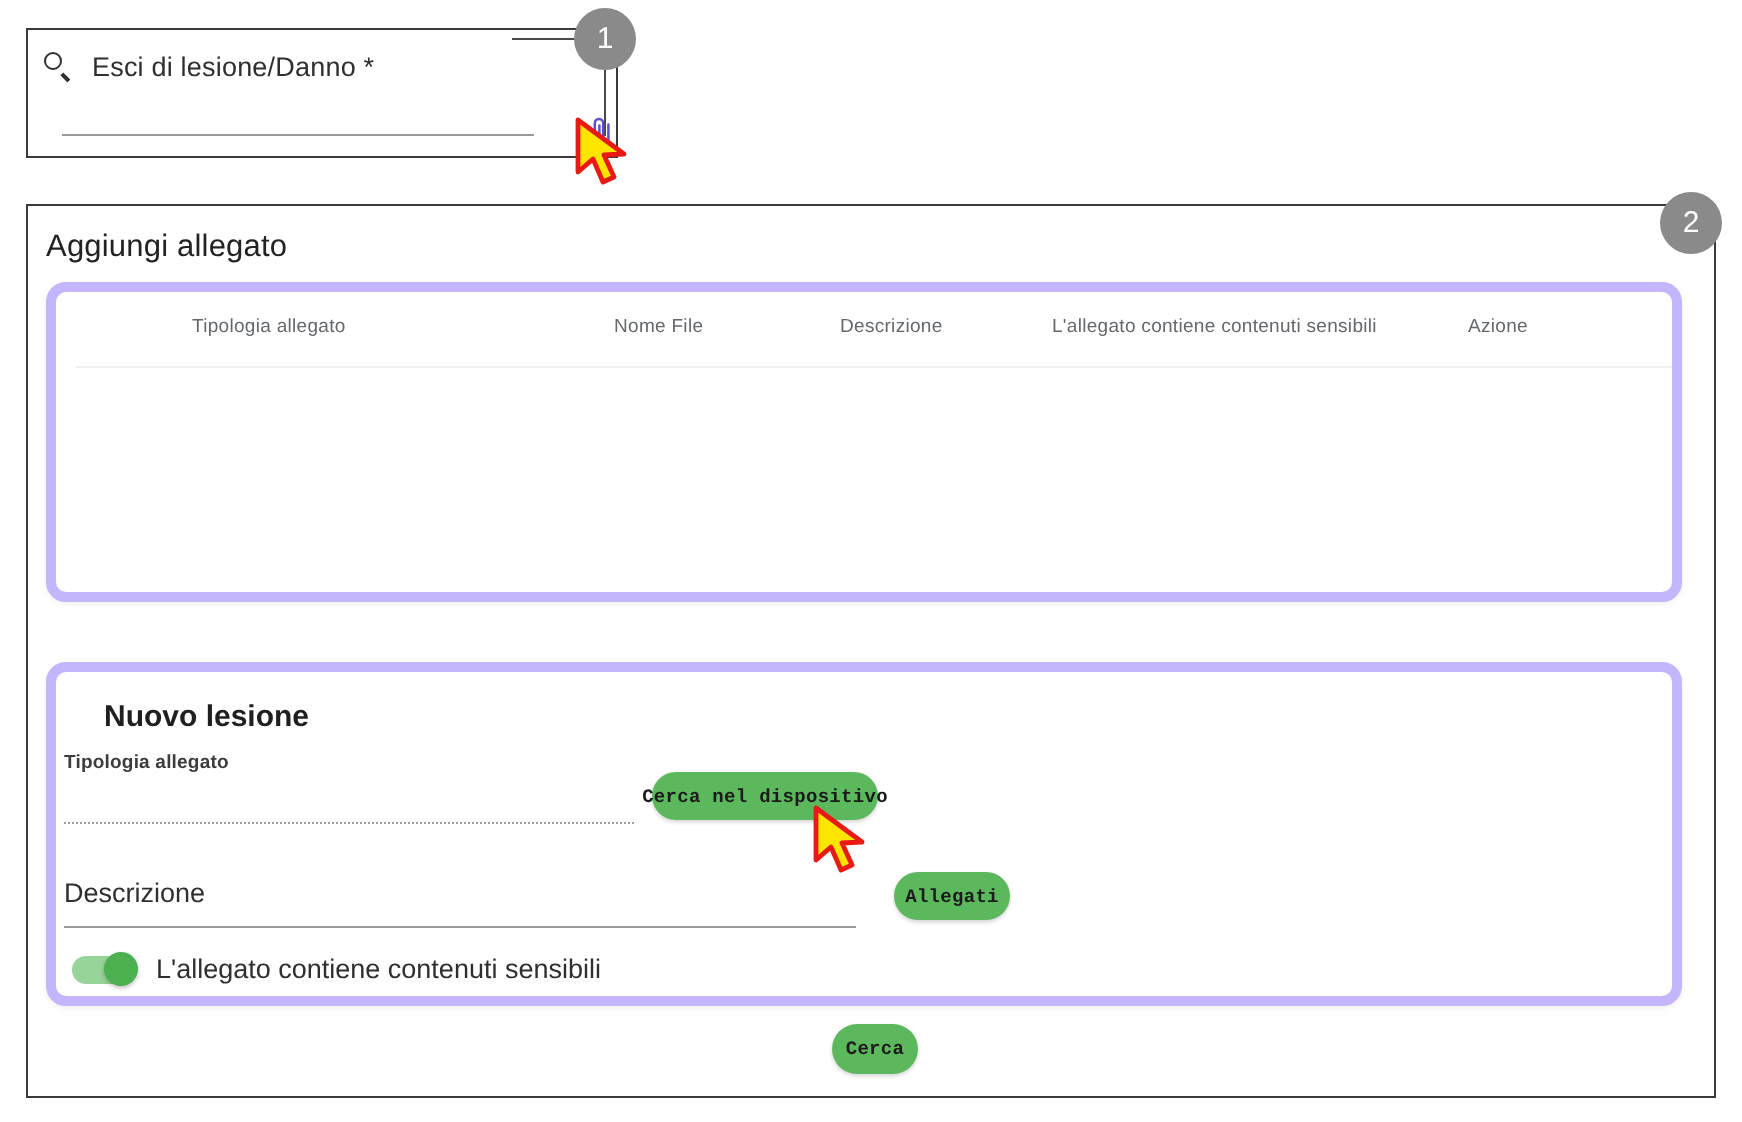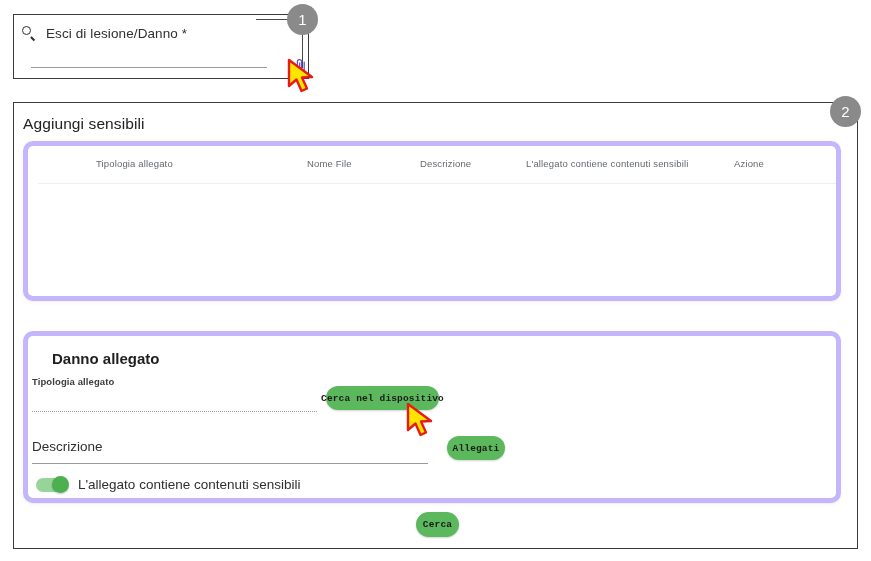--- a/index.html
+++ b/index.html
@@ -346,36 +346,36 @@
 <div class="lead lead-1h"></div>
 <div class="lead lead-1v"></div>
 <div class="lead lead-2h"></div>
 <div class="lead lead-2v"></div>
 
 <div class="badge badge-1">1</div>
 <div class="badge badge-2">2</div>
 
 <div class="dialog">
 
-  <div class="dialog-title">Aggiungi sensibili</div>
+  <div class="dialog-title">Aggiungi allegato</div>
 
   <div class="card card-table">
     <div class="thead">
       <span class="th th-0">Tipologia allegato</span>
       <span class="th th-1">Nome File</span>
       <span class="th th-2">Descrizione</span>
       <span class="th th-3">L'allegato contiene contenuti sensibili</span>
       <span class="th th-4">Azione</span>
     </div>
     <div class="thead-divider"></div>
     <div></div>
   </div>
 
   <div class="card card-new">
-    <div class="new-title">Danno allegato</div>
+    <div class="new-title">Nuovo lesione</div>
 
     <div class="field-label">Tipologia allegato</div>
     <div class="tipologia-dotted"></div>
 
     <div class="desc-label">Descrizione</div>
     <div class="desc-underline"></div>
 
     <div class="toggle-row">
       <span class="toggle">
         <span class="knob"></span>

